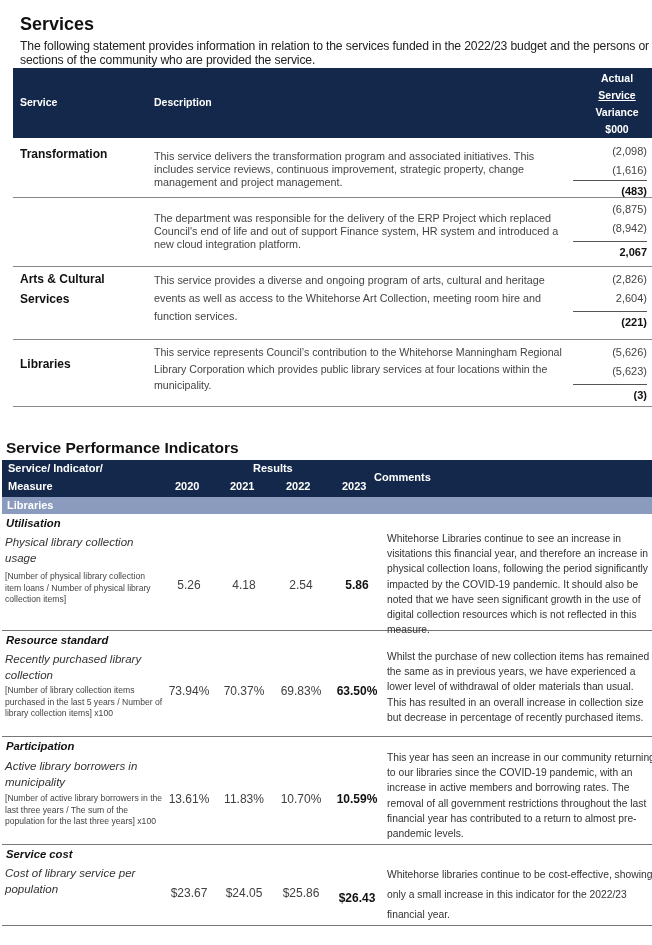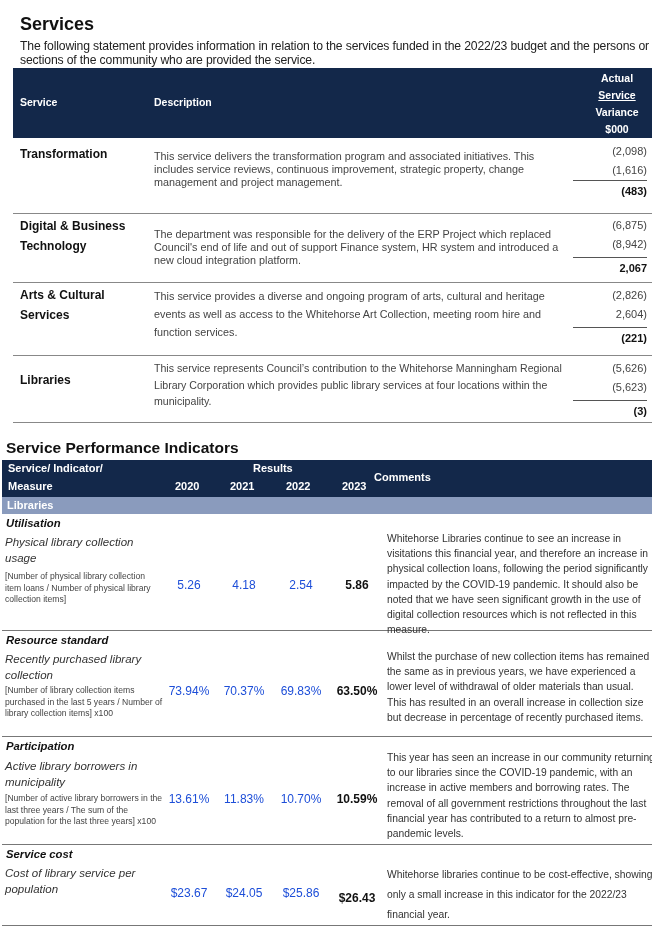--- a/index.html
+++ b/index.html
@@ -29,21 +29,21 @@
     
     .spi { position: absolute; left: 2px; top: 460px; width: 650px; }
     .spi-head { background: #13284a; height: 37px; color: #fff; font-weight: bold; font-size: 11px; position: relative; }
     .spi-head span { position: absolute; }
     .spi-band { background: #8a9bbd; height: 17px; color: #fff; font-weight: bold; font-size: 11px; padding-left: 5px; line-height: 17px; }
 
     .spi-row { position: relative; border-bottom: 1.5px solid #777; }
     .spi-row .ind { position: absolute; left: 4px; font-size: 11.3px; font-weight: bold; font-style: italic; color: #111; }
     .spi-row .meas { position: absolute; left: 3px; width: 160px; font-size: 11.5px; font-style: italic; color: #333; line-height: 16px; }
     .spi-row .form { position: absolute; left: 3px; width: 158px; font-size: 8.6px; color: #444; line-height: 11.5px; }
-    .spi-row .val { position: absolute; font-size: 12px; color: #1d4ed8; text-align: center; width: 56px; }
+    .spi-row .val { position: absolute; font-size: 12px; color: #404040; text-align: center; width: 56px; }
     .spi-row .val.bold { font-weight: bold; color: #111; }
     .spi-row .com { position: absolute; left: 385px; width: 268px; font-size: 10.3px; color: #333; line-height: 15.2px; white-space: normal; }
   </style>
 </head>
 <body>
 
 <div class="h1">Services</div>
 <div class="intro">The following statement provides information in relation to the services funded in the 2022/23 budget and the persons or sections of the community who are provided the service.</div>
 
 <div class="svc-table">
@@ -51,32 +51,31 @@
     <span class="c-service">Service</span>
     <span class="c-desc">Description</span>
     <div class="c-var">
       <div>Actual</div>
       <div class="u">Service</div>
       <div>Variance</div>
       <div>$000</div>
     </div>
   </div>
 
-  <div class="svc-row" style="height:76px;">
+  <div class="svc-row" style="height:60px;">
     <div class="name" style="top:6px;">Transformation</div>
     <div class="desc" style="top:12px; line-height:13px;">This service delivers the transformation program and associated initiatives. This includes service reviews, continuous improvement, strategic property, change management and project management.</div>
     <div class="nums" style="top:4px;">
       <div class="n">(2,098)</div>
       <div class="n">(1,616)</div>
       <div class="tot">(483)</div>
     </div>
   </div>
 
   <div class="svc-row" style="height:69px;">
-    <div class="name" style="top:2px;">Digital &amp; Business Technology</div>
     <div class="desc" style="top:14px; line-height:13px;">The department was responsible for the delivery of the ERP Project which replaced Council's end of life and out of support Finance system, HR system and introduced a new cloud integration platform.</div>
     <div class="nums" style="top:2px;">
       <div class="n">(6,875)</div>
       <div class="n">(8,942)</div>
       <div class="tot" style="margin-top:3px;">2,067</div>
     </div>
   </div>
 
   <div class="svc-row" style="height:73px;">
     <div class="name" style="top:2px;">Arts &amp; Cultural Services</div>

